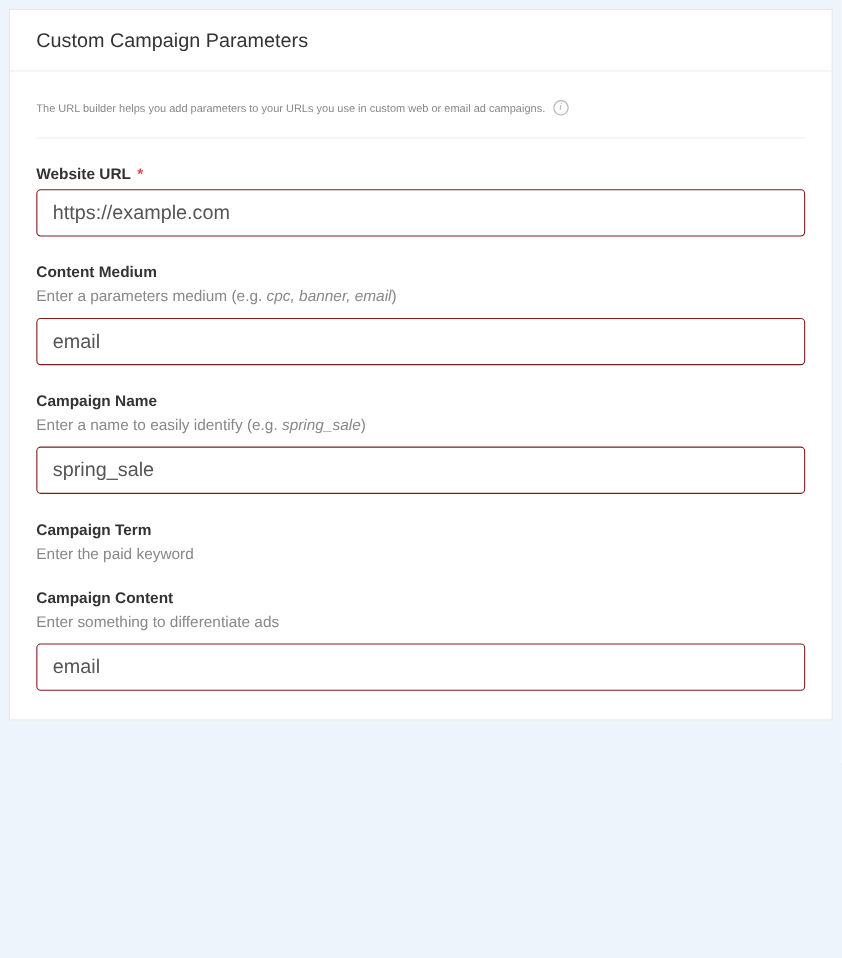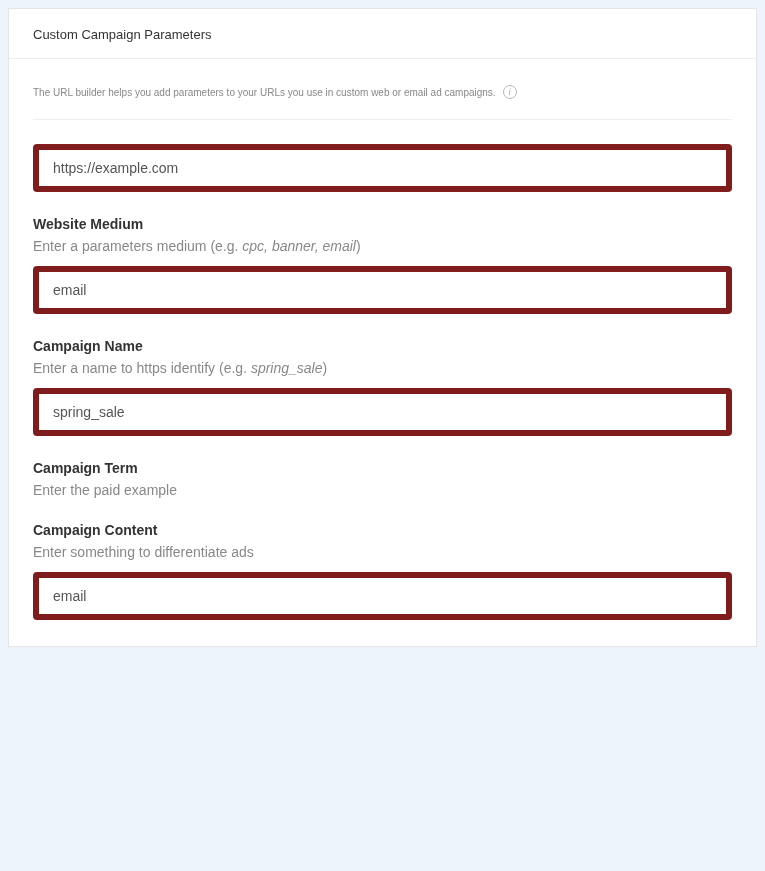--- a/index.html
+++ b/index.html
@@ -15,21 +15,21 @@
       font-size: 14px;
       color: #333;
     }
     .card {
       background: #ffffff;
       border: 1px solid #e5e5e5;
     }
     .card-header {
       padding: 18px 24px 16px 24px;
       border-bottom: 1px solid #eeeeee;
-      font-size: 13px;
+      font-size: 18px;
       color: #333;
     }
     .card-body {
       padding: 24px 24px 24px 24px;
     }
     .intro-text {
       color: #888888;
       font-size: 10px;
       display: inline;
     }
@@ -69,23 +69,23 @@
       margin-left: 2px;
     }
     .form-help {
       color: #888888;
       font-size: 14px;
       margin-bottom: 12px;
     }
     .form-input {
       width: 100%;
       padding: 10px 14px;
-      border: 6px solid #7f1d1d;
+      border: 1px solid #7f1d1d;
       border-radius: 4px;
-      font-size: 14px;
+      font-size: 18px;
       color: #555555;
       font-family: inherit;
       outline: none;
     }
     .help-italic {
       font-style: italic;
     }
   </style>
 </head>
 <body>
@@ -95,43 +95,47 @@
     <span>Custom Campaign Parameters</span>
   </div>
   <div class="card-body">
     <div>
       <span class="intro-text">The URL builder helps you add parameters to your URLs you use in custom web or email ad campaigns.</span>
       <span class="info-icon">i</span>
     </div>
     <hr class="divider">
 
     <div class="form-group">
+      <label class="form-label">
+        <span>Website URL</span>
+        <span class="required">*</span>
+      </label>
       <input type="text" class="form-input" value="https://example.com" style="">
     </div>
 
 
     <div class="form-group">
-      <label class="form-label">Website Medium</label>
+      <label class="form-label">Content Medium</label>
       <div class="form-help">
         <span>Enter a parameters medium (e.g. </span><span class="help-italic">cpc, banner, email</span><span>)</span>
       </div>
       <input type="text" class="form-input" value="email" style="">
     </div>
 
     <div class="form-group">
       <label class="form-label">Campaign Name</label>
       <div class="form-help">
-        <span>Enter a name to https identify (e.g. </span><span class="help-italic">spring_sale</span><span>)</span>
+        <span>Enter a name to easily identify (e.g. </span><span class="help-italic">spring_sale</span><span>)</span>
       </div>
       <input type="text" class="form-input" value="spring_sale" style="">
     </div>
 
     <div class="form-group">
       <label class="form-label">Campaign Term</label>
-      <div class="form-help">Enter the paid example</div>
+      <div class="form-help">Enter the paid keyword</div>
     </div>
 
     <div class="form-group" style="margin-bottom:2px;">
       <label class="form-label">Campaign Content</label>
       <div class="form-help">Enter something to differentiate ads</div>
       <input type="text" class="form-input" value="email" style="">
     </div>
 
   </div>
 </div>

